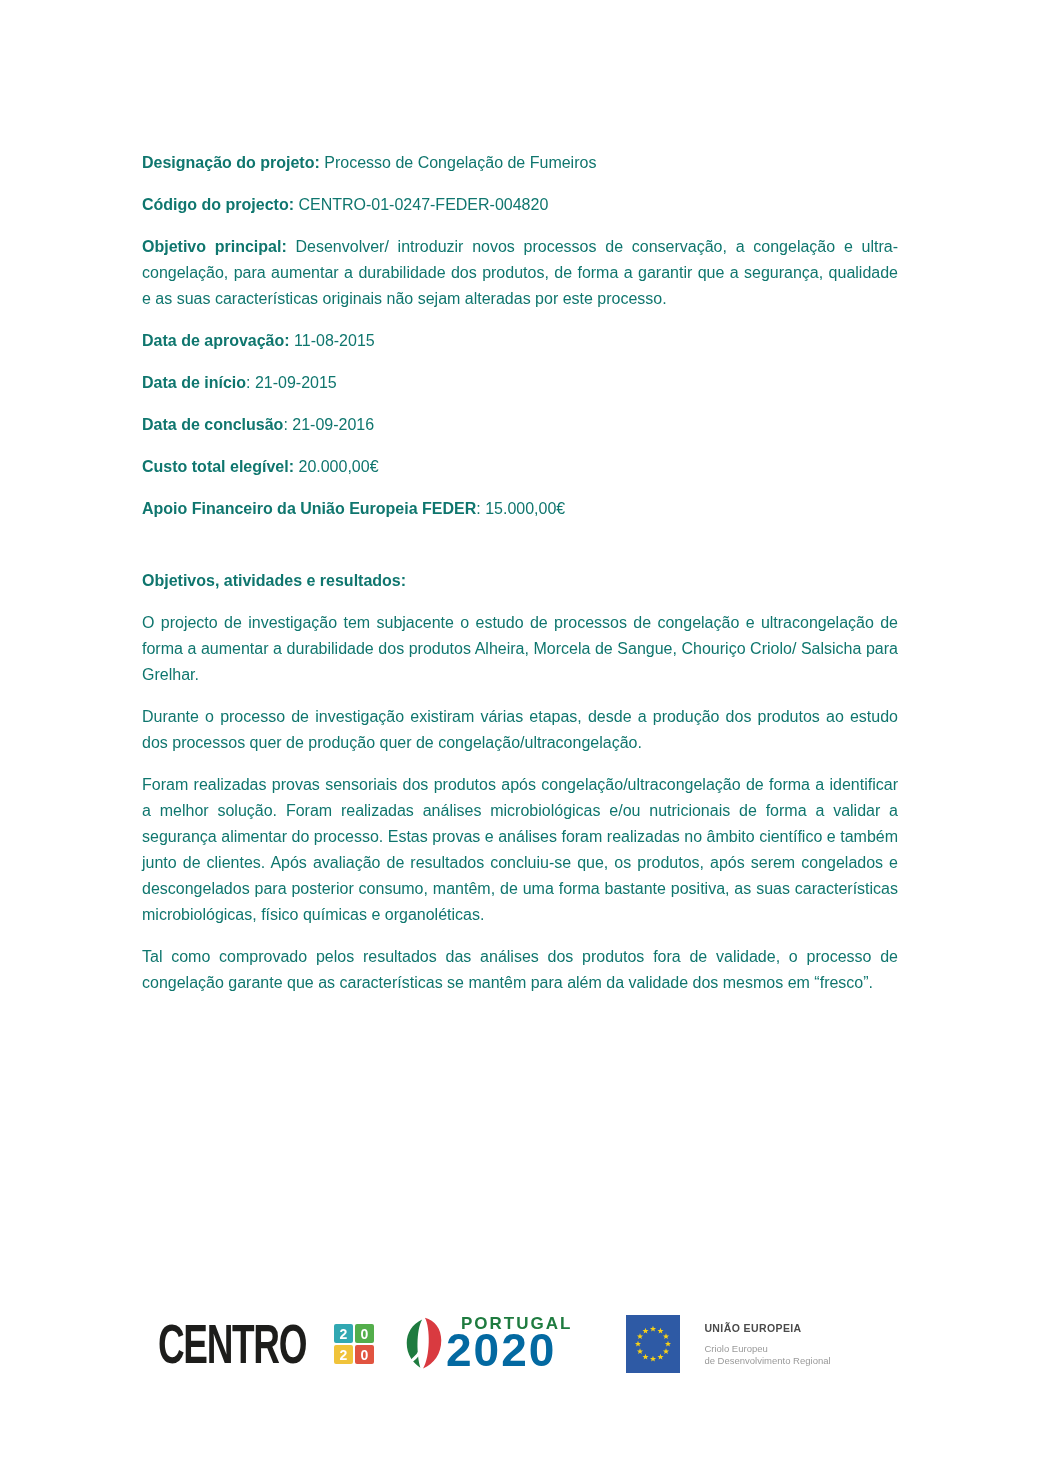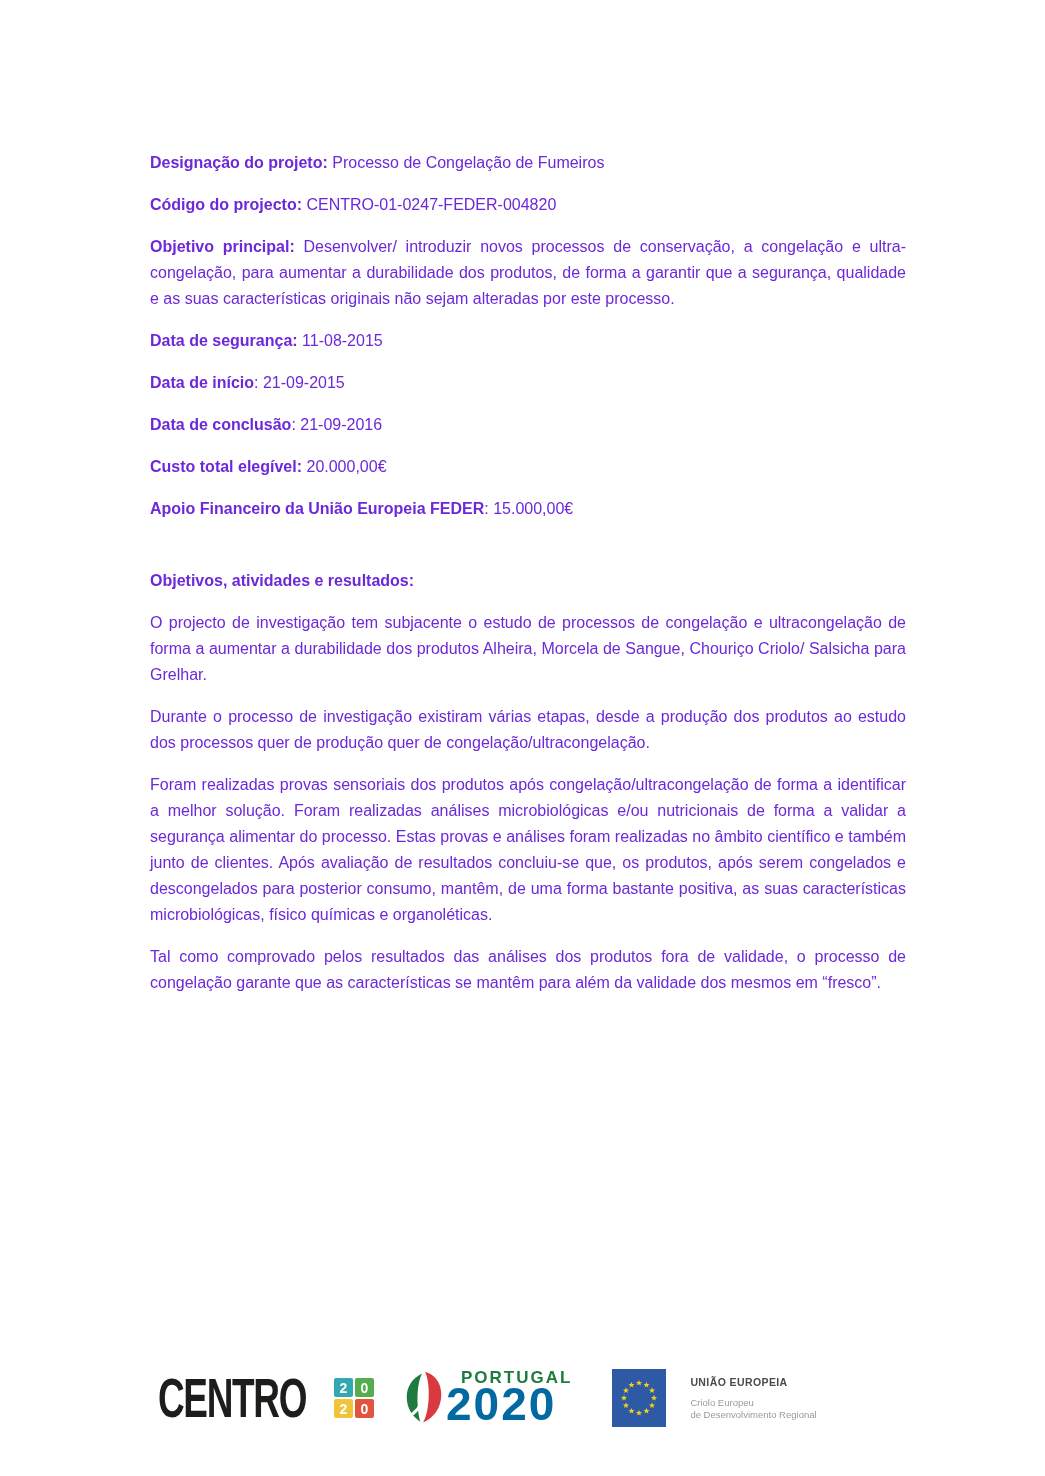--- a/index.html
+++ b/index.html
@@ -7,34 +7,34 @@
     width:1045px; height:1476px;
     background:#ffffff;
     font-family:"Liberation Sans", sans-serif;
     position:relative;
     overflow:hidden;
   }
   .page { position:absolute; inset:0; background:#ffffff; }
 
   .content {
     position:absolute;
-    left:150px; top:150px;
+    left:142px; top:150px;
     width:756px;
-    color:#6d28d9;
+    color:#0f766e;
     font-size:16px;
     line-height:26px;
   }
   .para { margin:0 0 16px 0; text-align:justify; }
   .b { font-weight:bold; }
   .section-gap { height:30px; }
 
   
   .logos {
     position:absolute;
-    left:158px; top:1356px;
+    left:158px; top:1302px;
     height:84px;
     display:flex;
     align-items:center;
   }
 
   
   .centro-logo { display:flex; align-items:center; }
   .centro-wordmark-box { width:172px; height:56px; display:flex; align-items:center; overflow:visible; }
   .centro-wordmark {
     font-size:56px; font-weight:bold; color:#1d1d1b;
@@ -68,21 +68,21 @@
   .pt-name {
     color:#1e7b3f; font-weight:bold; font-size:17px;
     letter-spacing:2px; margin-left:15px; line-height:14px;
   }
   .pt-year {
     color:#0369a1; font-size:46px; font-weight:bold;
     line-height:42px; letter-spacing:2px; margin-top:-2px;
   }
 
   
-  .eu-logo { display:flex; align-items:center; margin-left:40px; }
+  .eu-logo { display:flex; align-items:center; margin-left:54px; }
   .eu-flag { width:54px; height:58px; }
   .eu-text { display:flex; flex-direction:column; margin-left:24px; }
   .eu-title {
     font-size:10.5px; font-weight:bold; color:#4a4a4a;
     letter-spacing:0.4px; margin-bottom:9px; line-height:12px;
   }
   .eu-sub { font-size:9.5px; color:#9a9a9a; line-height:12px; }
 </style>
 </head>
 <body>
@@ -90,21 +90,21 @@
 <div class="page">
 
   <div class="content">
 
     <p class="para"><span class="b">Designação do projeto:</span><span> Processo de Congelação de Fumeiros</span></p>
 
     <p class="para"><span class="b">Código do projecto:</span><span>  CENTRO-01-0247-FEDER-004820</span></p>
 
     <p class="para"><span class="b">Objetivo principal:</span><span> Desenvolver/ introduzir novos processos de conservação, a congelação e ultra-congelação, para aumentar a durabilidade dos produtos, de forma a garantir que a segurança, qualidade e as suas características originais não sejam alteradas por este processo.</span></p>
 
-    <p class="para"><span class="b">Data de segurança:</span><span> 11-08-2015</span></p>
+    <p class="para"><span class="b">Data de aprovação:</span><span> 11-08-2015</span></p>
 
     <p class="para"><span class="b">Data de início</span><span>: 21-09-2015</span></p>
 
     <p class="para"><span class="b">Data de conclusão</span><span>: 21-09-2016</span></p>
 
     <p class="para"><span class="b">Custo total elegível:</span><span> 20.000,00€</span></p>
 
     <p class="para"><span class="b">Apoio Financeiro da União Europeia FEDER</span><span>: 15.000,00€</span></p>
 
     <div class="section-gap"></div>

